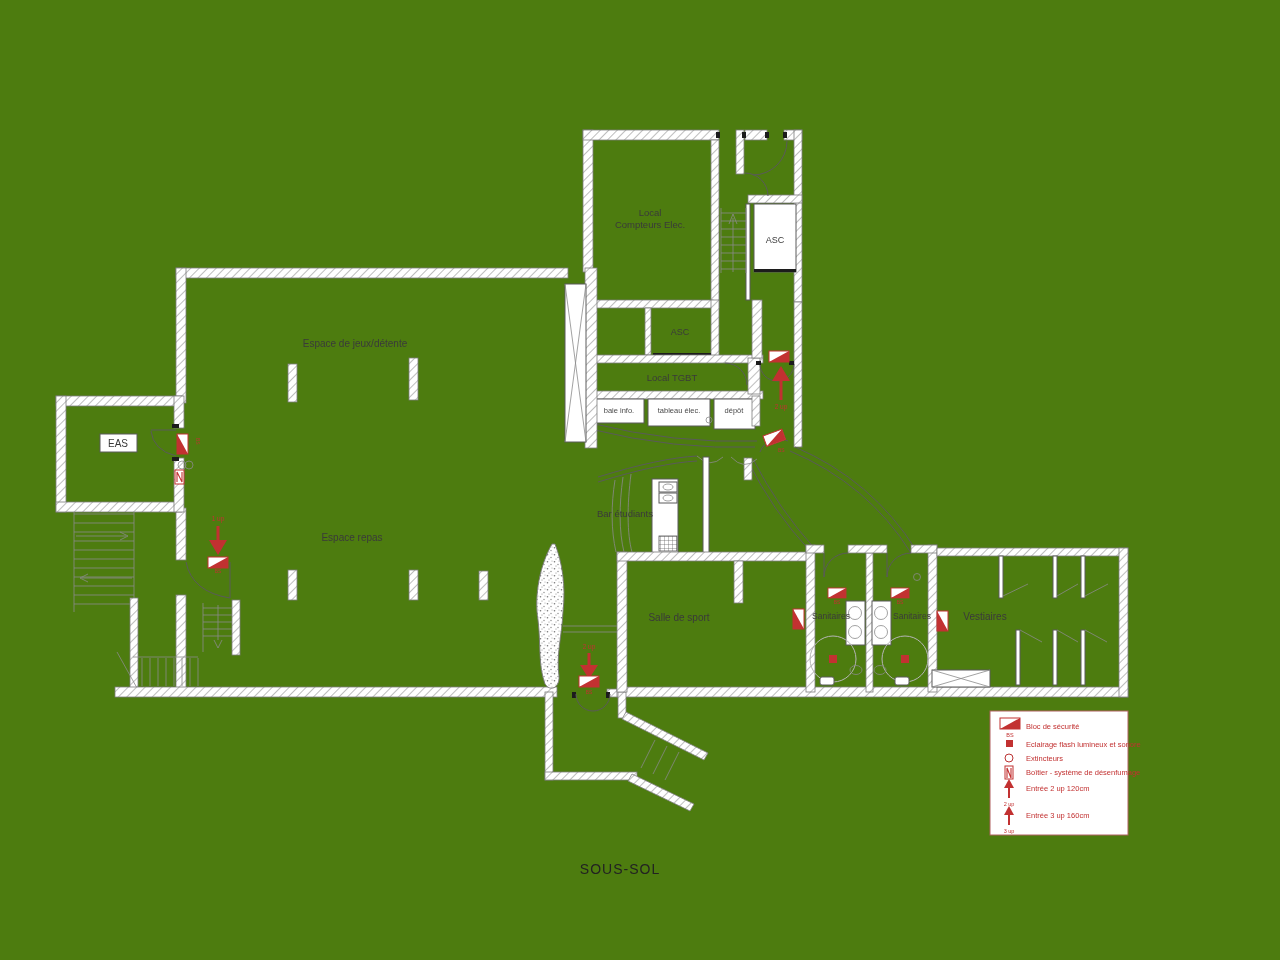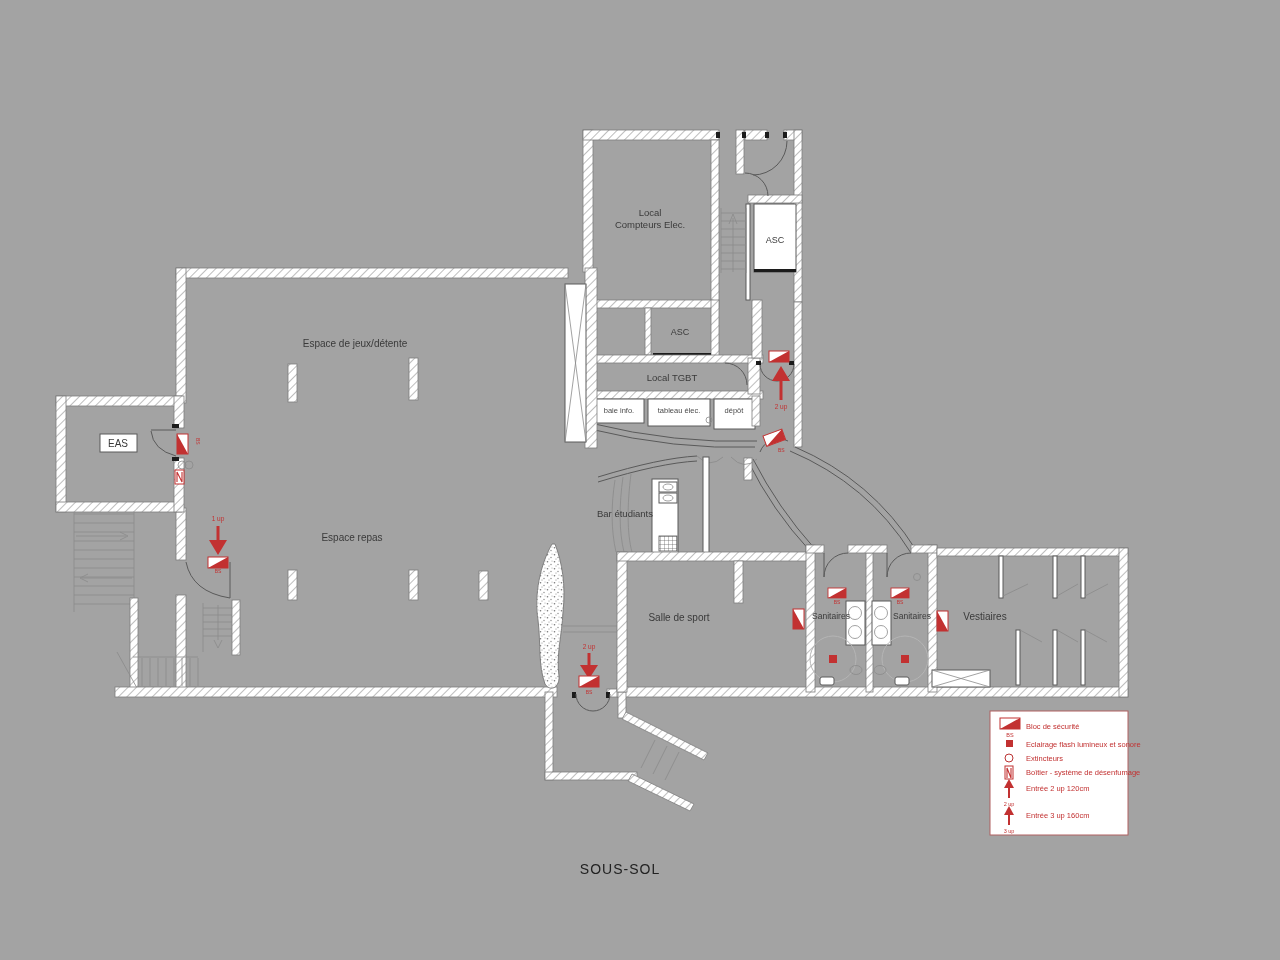--- a/index.html
+++ b/index.html
@@ -1,16 +1,16 @@
 <!DOCTYPE html>
 <html><head>
 <meta charset="utf-8">
 <style>
   html,body{margin:0;padding:0;background:#ffffff;}
-  .stage{position:relative;width:1280px;height:960px;background:#a3a3a3;overflow:hidden;
+  .stage{position:relative;width:1280px;height:960px;background:#4d7c0f;overflow:hidden;
          font-family:"Liberation Sans", sans-serif;}
   svg{position:absolute;left:0;top:0;}
   .wall{fill:url(#hatch);stroke:#7d7d7d;stroke-width:.8;}
   .thin{fill:none;stroke:#5a5a5a;stroke-width:1;}
   .thin2{fill:none;stroke:#8a8a8a;stroke-width:.8;}
   .whitebox{fill:#ffffff;stroke:#5a5a5a;stroke-width:1;}
   .lbl{fill:#3a3a3a;}
   .lbl-sm{fill:#4a4a4a;}
   .red-t{fill:#c23131;}
   .redline{stroke:#c23131;fill:none;}

